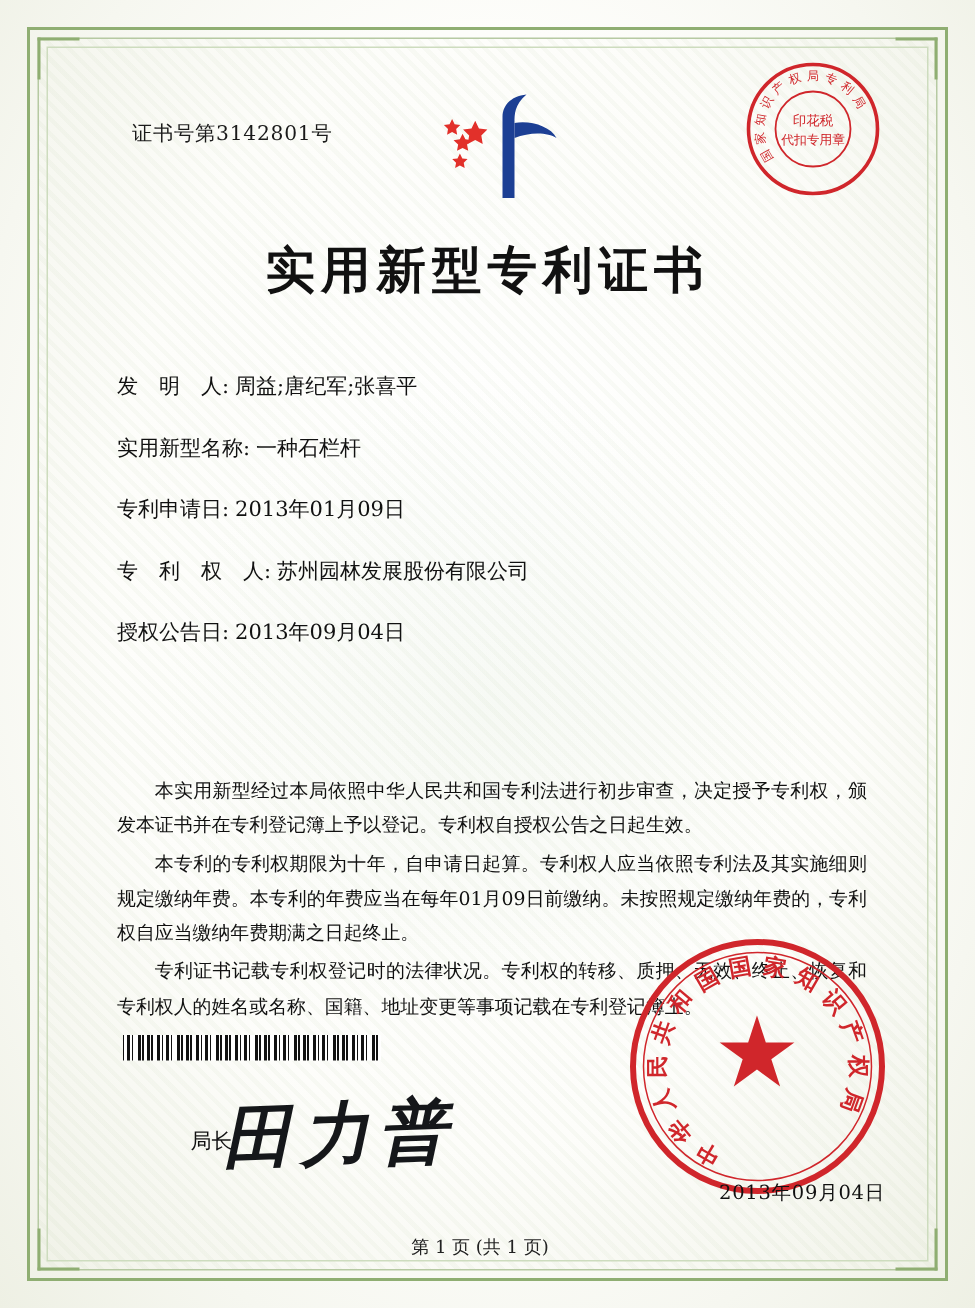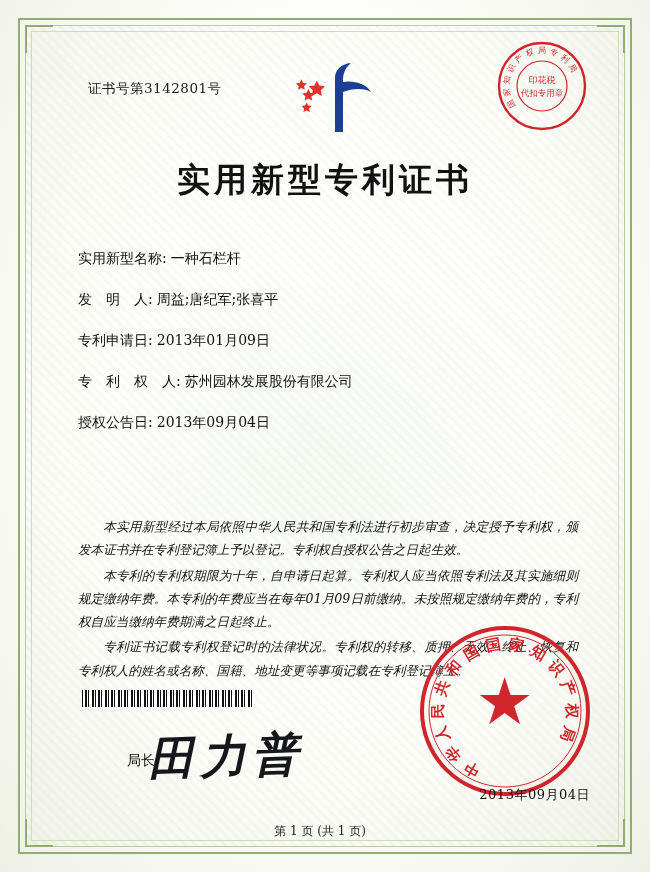--- a/index.html
+++ b/index.html
@@ -129,21 +129,20 @@
     right: 72px;
     top: 515px;
     font-size: 12.6px;
     line-height: 1.85;
     text-align: justify;
     color: #111;
   }
   .body-text p {
     margin: 0 0 2px 0;
     text-indent: 2em;
-    font-style: italic;
   }
 
   
   .barcode {
     position: absolute;
     left: 82px;
     top: 690px;
     width: 172px;
     height: 17px;
     background:
@@ -263,26 +262,26 @@
         <text transform="translate(46,46) rotate(40) translate(0,-33)" text-anchor="middle">利</text>
         <text transform="translate(46,46) rotate(60) translate(0,-33)" text-anchor="middle">局</text>
       </g>
     </svg>
   </div>
 
   <div class="main-title">实用新型专利证书</div>
 
   <div class="fields">
     <div class="field-row">
+      <span class="field-label">发　明　人:</span>
+      <span class="field-value">周益;唐纪军;张喜平</span>
+    </div>
+    <div class="field-row">
       <span class="field-label">实用新型名称:</span>
       <span class="field-value">一种石栏杆</span>
-    </div>
-    <div class="field-row">
-      <span class="field-label">发　明　人:</span>
-      <span class="field-value">周益;唐纪军;张喜平</span>
     </div>
     <div class="field-row">
       <span class="field-label">专利申请日:</span>
       <span class="field-value">2013年01月09日</span>
     </div>
     <div class="field-row">
       <span class="field-label">专　利　权　人:</span>
       <span class="field-value">苏州园林发展股份有限公司</span>
     </div>
     <div class="field-row">

